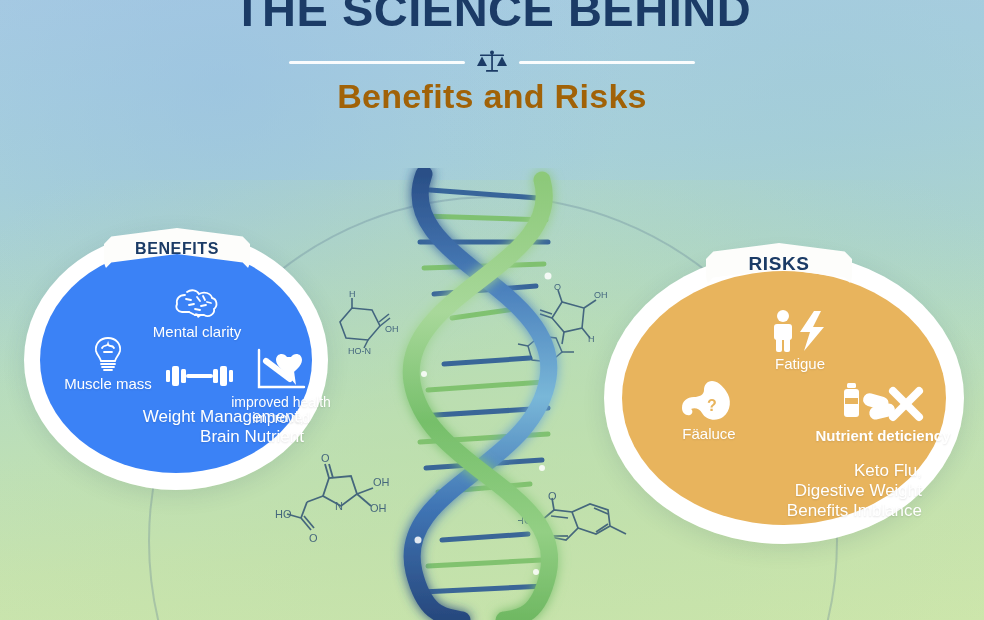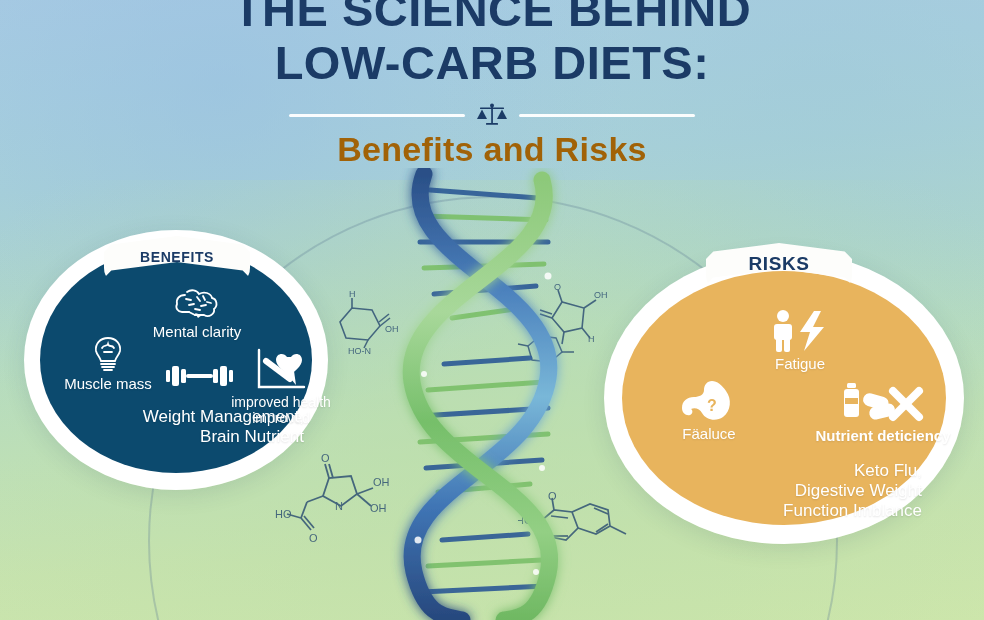--- a/index.html
+++ b/index.html
@@ -62,35 +62,35 @@
   .m5 { left:518px; top:492px; }
 
   
   .bubble { position:absolute; border-radius:50%; z-index:5;
             box-shadow:0 5px 22px rgba(40,70,90,.13); }
   .bubble .ring { position:absolute; inset:0; border-radius:50%;
                   background:#ffffff; }
   .bubble .fill { position:absolute; border-radius:50%; }
 
   #benefits-bubble { left:24px; top:230px; width:304px; height:260px; }
-  #benefits-bubble .fill { inset:17px 16px 17px 16px; background:#0c4a6e; }
+  #benefits-bubble .fill { inset:17px 16px 17px 16px; background:#3b82f6; }
 
   #risks-bubble { left:604px; top:252px; width:360px; height:292px; }
   #risks-bubble .fill { inset:19px 18px 19px 18px; background:#e8b45d; }
 
   
   .ribbon { position:absolute; z-index:6; display:flex; align-items:center;
             justify-content:center; color:#1b3b66; font-weight:bold; }
   .ribbon .bar { position:absolute; inset:0; background:#fdfdfb;
                  border-radius:5px/10px;
                  clip-path: polygon(0% 38%, 5% 20%, 50% 0%, 95% 20%, 100% 38%,
                                     100% 100%, 95% 82%, 50% 62%, 5% 82%, 0% 100%); }
   .ribbon span { position:relative; z-index:2; }
 
-  #benefits-ribbon { left:104px; top:236px; width:146px; height:42px; font-size:14px;
+  #benefits-ribbon { left:104px; top:228px; width:146px; height:42px; font-size:16px;
                      letter-spacing:.6px;text-align:center; }
   #risks-ribbon   { left:706px; top:243px; width:146px; height:42px; font-size:19px;
                      letter-spacing:.6px; }
 
   
   .node { position:absolute; color:#ffffff; text-align:center; }
   .node .ico { display:block; margin:0 auto 2px; }
   .node .lbl { display:block; font-size:15px; font-weight:500; white-space:nowrap;
                text-shadow:0 1px 2px rgba(0,0,0,.10); }
 
@@ -122,21 +122,20 @@
 </head>
 <body>
 
 <div class="tint tint-a"></div>
 <div class="tint tint-b"></div>
 <div class="tint tint-c"></div>
 <div class="bg-arc"></div>
 
 <div class="title-wrap">
   <div class="title-l1">THE SCIENCE BEHIND</div>
-  <div class="title-l2">LOW-CARB DIETS:</div>
 
   <div class="divider-row">
     <div class="rule"></div>
     <svg class="scale-ico" viewBox="0 0 34 26">
       <g fill="#1b3b66">
         <rect x="16.2" y="4" width="1.7" height="17"></rect>
         <rect x="11" y="21" width="12" height="1.8" rx=".6"></rect>
         <circle cx="17" cy="3.4" r="2"></circle>
         <rect x="5" y="5.6" width="24" height="1.4" rx=".5"></rect>
         <path d="M7 7.6 L2 17 h10 z"></path>
@@ -410,21 +409,21 @@
           <path d="M52,8 L78,34"></path>
           <path d="M78,8 L52,34"></path>
         </g>
       </svg>
       <span class="lbl">Nutrient deticiency</span>
     </div>
 
     <div class="summary" id="r-summary">
       <div>Keto Flu,</div>
       <div>Digestive Weight</div>
-      <div>Function Imblance</div>
+      <div>Benefits Imblance</div>
     </div>
 
   </div>
 </div>
 
 <div class="ribbon" id="risks-ribbon">
   <div class="bar"></div>
   <span>RISKS</span>
 </div>
 

